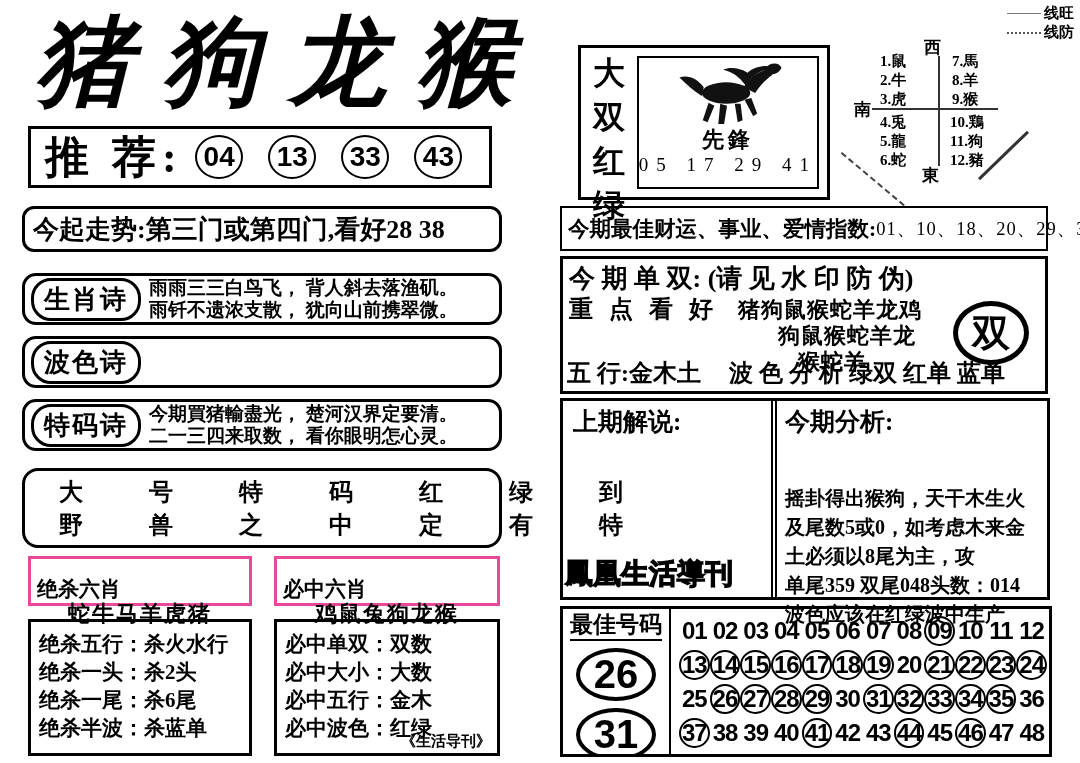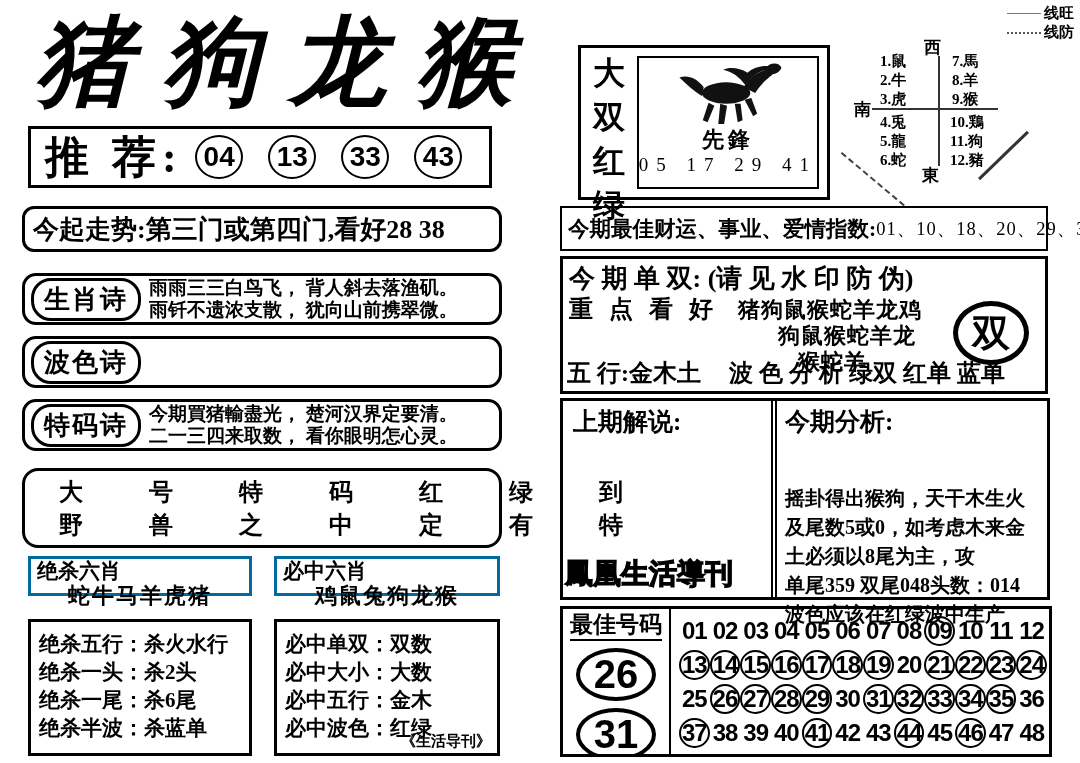--- a/index.html
+++ b/index.html
@@ -23,21 +23,21 @@
   .poem-box { left:22px; width:480px; height:52px; border:3px solid #000; border-radius:14px;
               display:flex; align-items:center; padding:0 6px; }
   .poem1 { top:273px; } .poem2 { top:336px; } .poem3 { top:399px; }
   .poem-label { border:3px solid #000; border-radius:20px; padding:1px 10px; font-size:26px; font-weight:bold;
                 white-space:nowrap; margin-right:8px; letter-spacing:2px; }
   .poem-lines { display:flex; flex-direction:column; justify-content:center; }
   .poem-line { font-size:19px; font-weight:bold; line-height:22px; white-space:nowrap; }
   .slogan-box { left:22px; top:468px; width:480px; height:80px; border:3px solid #000; border-radius:16px;
                 display:flex; flex-direction:column; justify-content:space-around; padding:4px 0 4px 34px; }
   .slogan-line { font-size:24px; font-weight:bold; letter-spacing:30px; white-space:nowrap; }
-  .six-box { height:40px; border:3px solid #0369a1; padding:0 6px; }
+  .six-box { height:50px; border:3px solid #ec4899; padding:18px 6px; }
   .six-header { font-size:21px; font-weight:bold; line-height:24px; }
   .six-animals { font-size:22px; font-weight:bold; text-align:center; line-height:26px; letter-spacing:2px; }
   .detail-box { height:137px; border:3px solid #000; padding:8px 6px 2px 8px; position:absolute; }
   .detail-row { font-size:21px; font-weight:bold; line-height:28px; white-space:nowrap; }
   .journal-footer { position:absolute; right:6px; bottom:2px; font-size:15px; font-weight:bold; }
 
   
   .banner-box { left:578px; top:45px; width:252px; height:155px; border:3px solid #000; display:flex; }
   .banner-vert { width:78px; display:flex; flex-direction:column; align-items:center; justify-content:space-around;
                  font-size:32px; font-weight:bold; padding:4px 0; }

